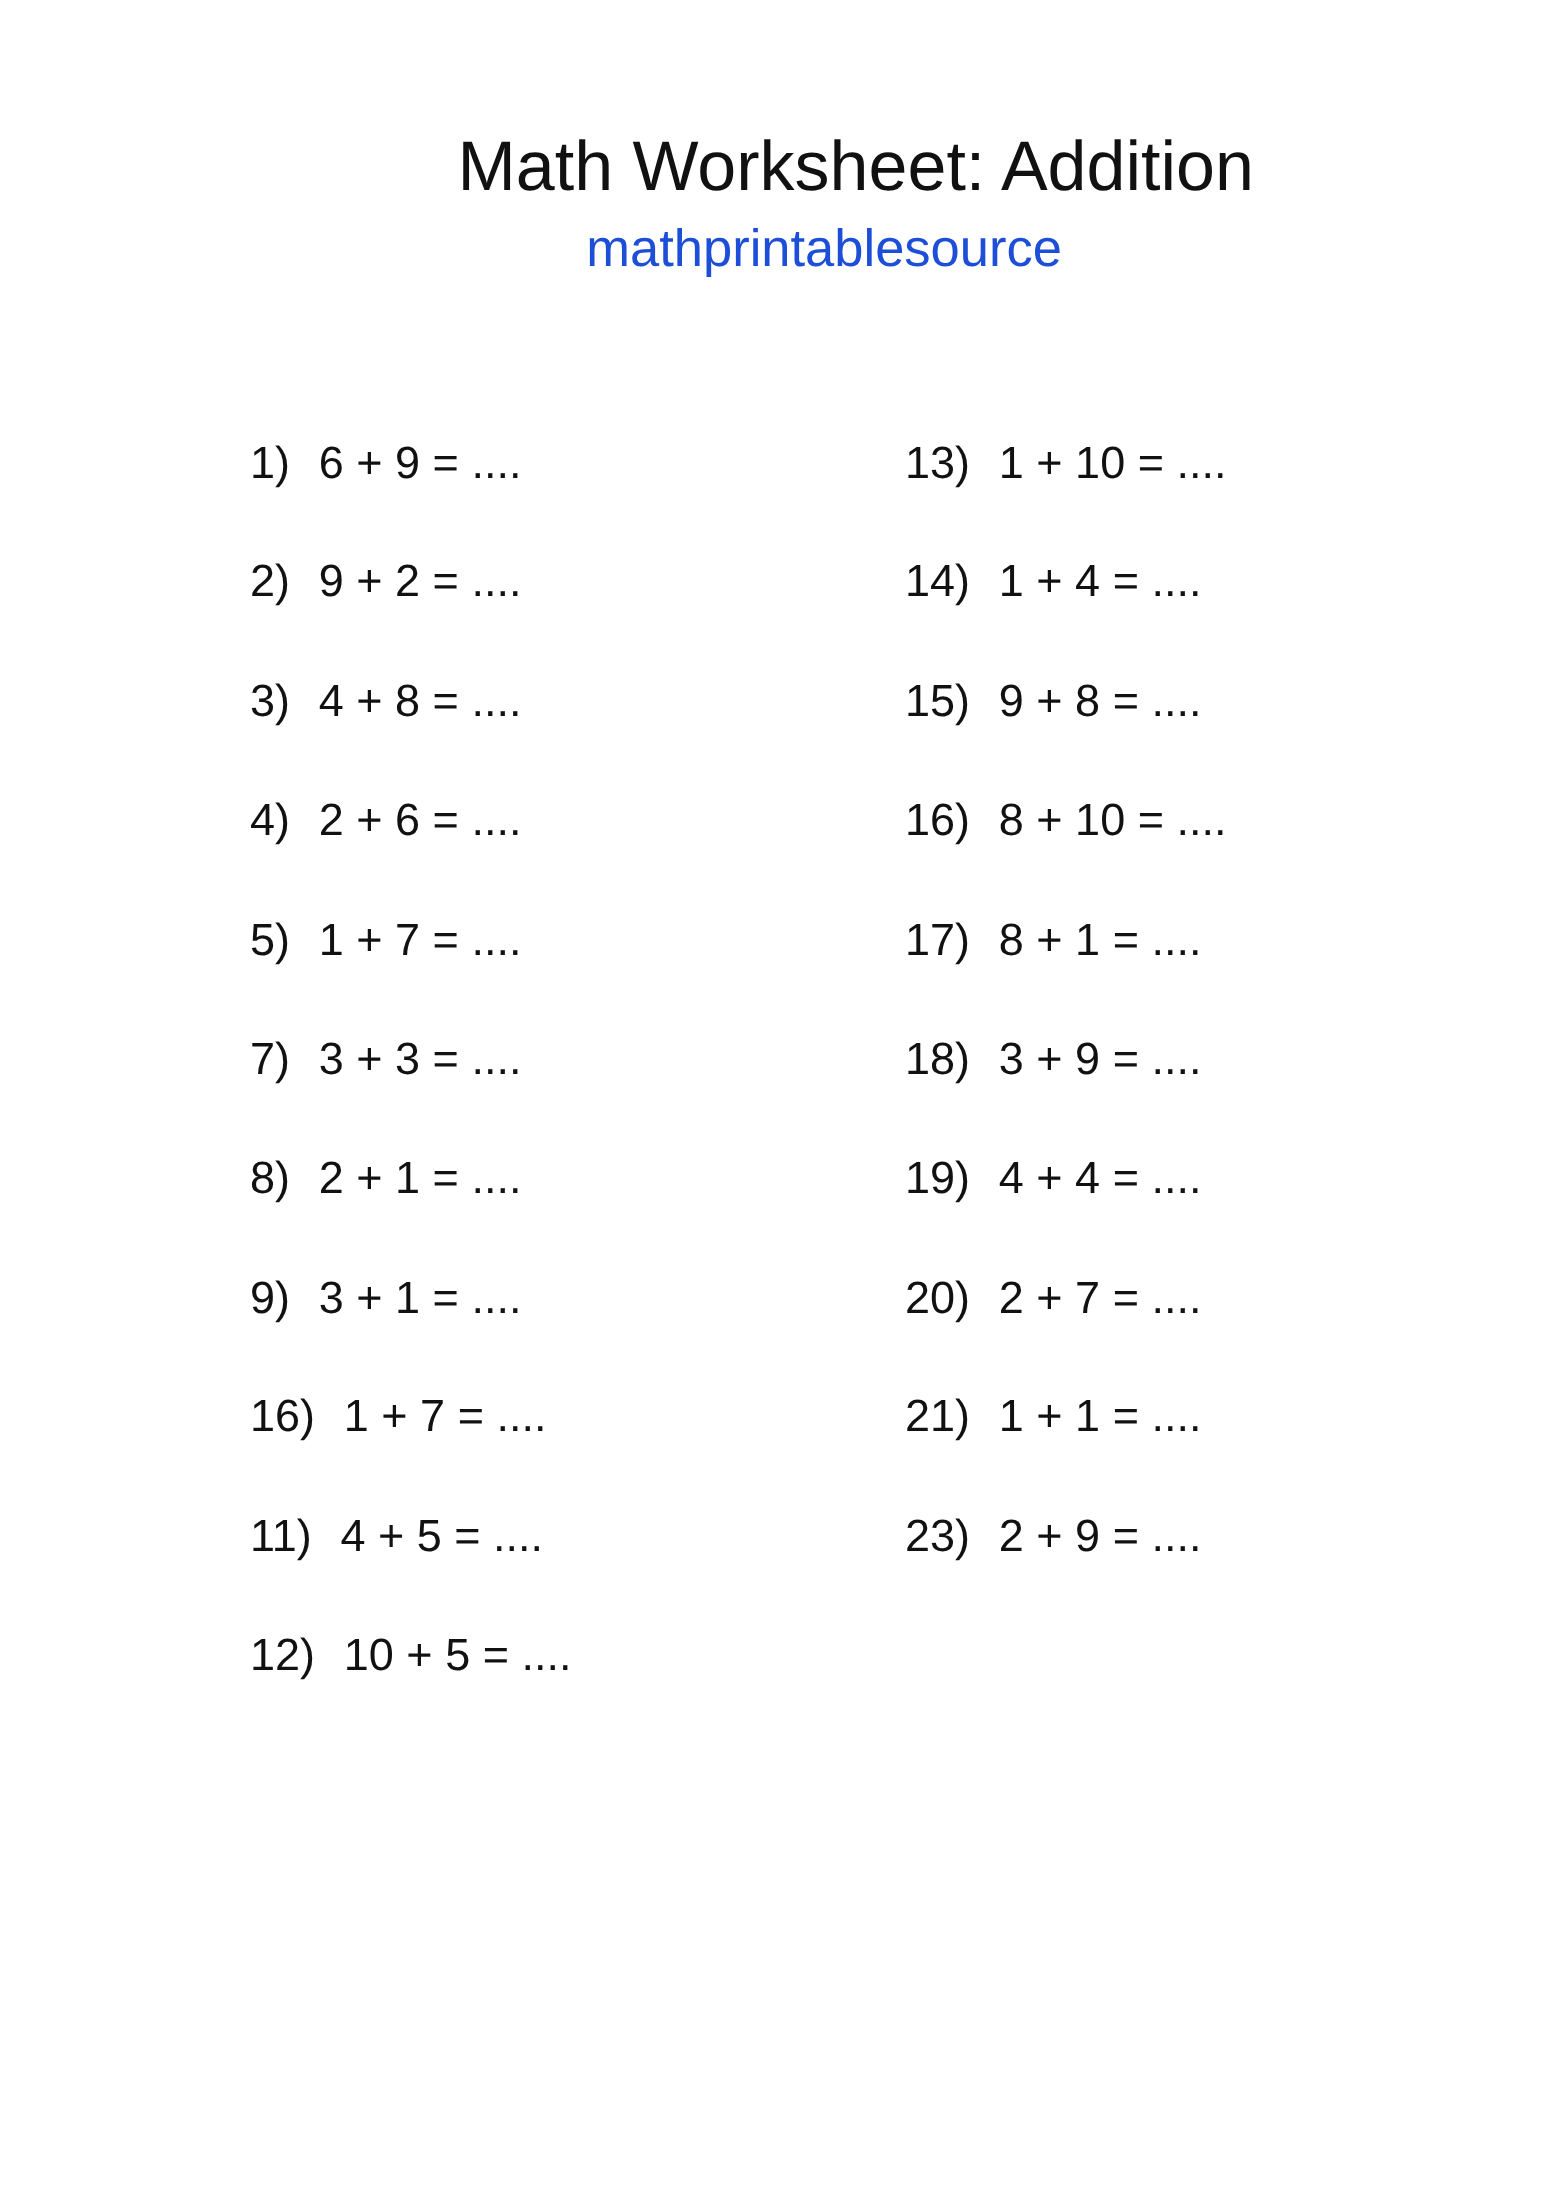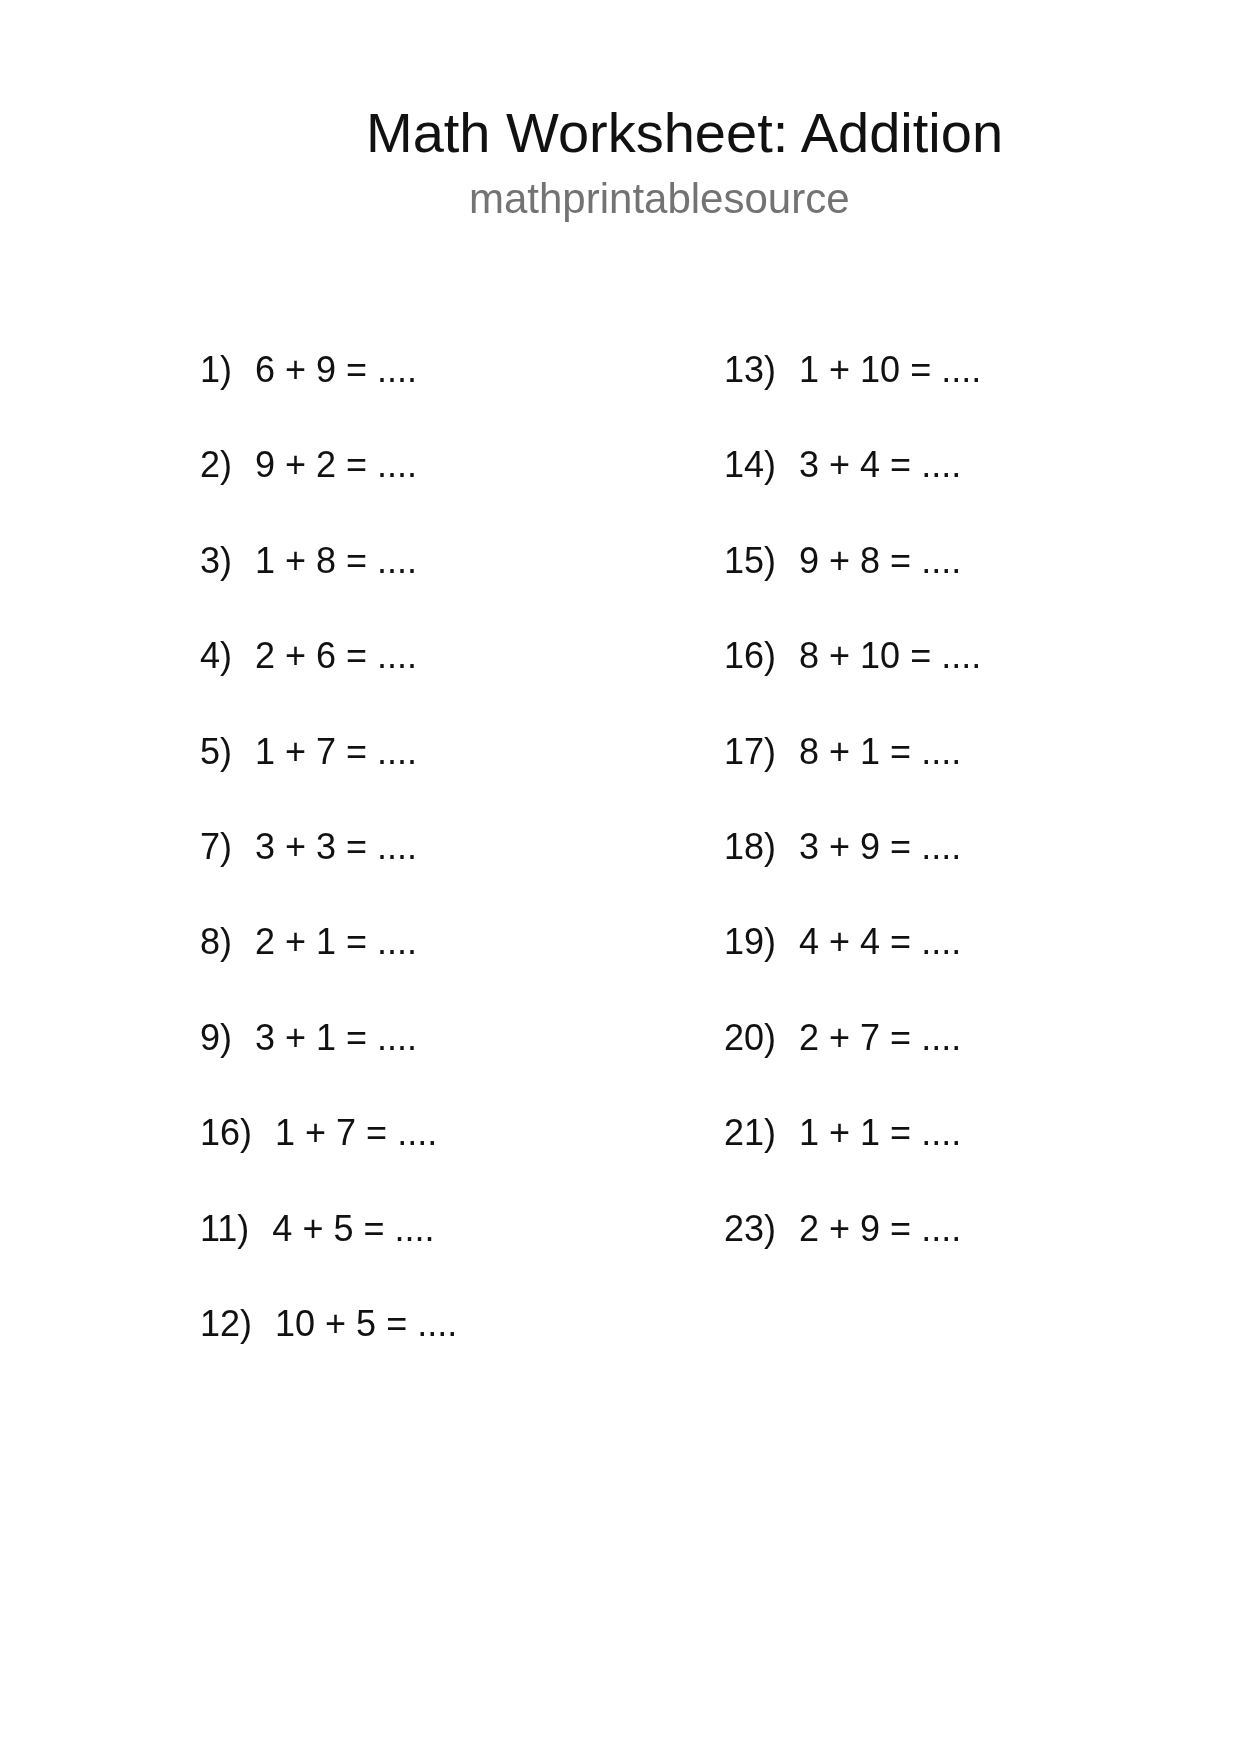--- a/index.html
+++ b/index.html
@@ -40,38 +40,38 @@
   .column-left  { left: 200px; }
   .column-right { left: 724px; }
   .problem-row { white-space: nowrap; }
   .problem-expression { margin-left: 23px; }
 </style>
 </head>
 <body>
 
 <div class="page" style="background: rgb(255, 255, 255); color: rgb(17, 17, 17);">
   <div class="title">Math Worksheet: Addition</div>
-  <div class="subtitle" style="color: #737373;">mathprintablesource</div>
+  <div class="subtitle" style="color: #1d4ed8;">mathprintablesource</div>
 
   <div class="column column-left">
       <div class="problem-row"><span class="problem-number">1)</span><span class="problem-expression">6 + 9 = ....</span></div>
       <div class="problem-row"><span class="problem-number">2)</span><span class="problem-expression">9 + 2 = ....</span></div>
-      <div class="problem-row"><span class="problem-number">3)</span><span class="problem-expression">1 + 8 = ....</span></div>
+      <div class="problem-row"><span class="problem-number">3)</span><span class="problem-expression">4 + 8 = ....</span></div>
       <div class="problem-row"><span class="problem-number">4)</span><span class="problem-expression">2 + 6 = ....</span></div>
       <div class="problem-row"><span class="problem-number">5)</span><span class="problem-expression">1 + 7 = ....</span></div>
       <div class="problem-row"><span class="problem-number">7)</span><span class="problem-expression">3 + 3 = ....</span></div>
       <div class="problem-row"><span class="problem-number">8)</span><span class="problem-expression">2 + 1 = ....</span></div>
       <div class="problem-row"><span class="problem-number">9)</span><span class="problem-expression">3 + 1 = ....</span></div>
       <div class="problem-row"><span class="problem-number">16)</span><span class="problem-expression">1 + 7 = ....</span></div>
       <div class="problem-row"><span class="problem-number">11)</span><span class="problem-expression">4 + 5 = ....</span></div>
       <div class="problem-row"><span class="problem-number">12)</span><span class="problem-expression">10 + 5 = ....</span></div>
     </div>
   <div class="column column-right">
       <div class="problem-row"><span class="problem-number">13)</span><span class="problem-expression">1 + 10 = ....</span></div>
-      <div class="problem-row"><span class="problem-number">14)</span><span class="problem-expression">3 + 4 = ....</span></div>
+      <div class="problem-row"><span class="problem-number">14)</span><span class="problem-expression">1 + 4 = ....</span></div>
       <div class="problem-row"><span class="problem-number">15)</span><span class="problem-expression">9 + 8 = ....</span></div>
       <div class="problem-row"><span class="problem-number">16)</span><span class="problem-expression">8 + 10 = ....</span></div>
       <div class="problem-row"><span class="problem-number">17)</span><span class="problem-expression">8 + 1 = ....</span></div>
       <div class="problem-row"><span class="problem-number">18)</span><span class="problem-expression">3 + 9 = ....</span></div>
       <div class="problem-row"><span class="problem-number">19)</span><span class="problem-expression">4 + 4 = ....</span></div>
       <div class="problem-row"><span class="problem-number">20)</span><span class="problem-expression">2 + 7 = ....</span></div>
       <div class="problem-row"><span class="problem-number">21)</span><span class="problem-expression">1 + 1 = ....</span></div>
       <div class="problem-row"><span class="problem-number">23)</span><span class="problem-expression">2 + 9 = ....</span></div>
     </div>
 </div>

